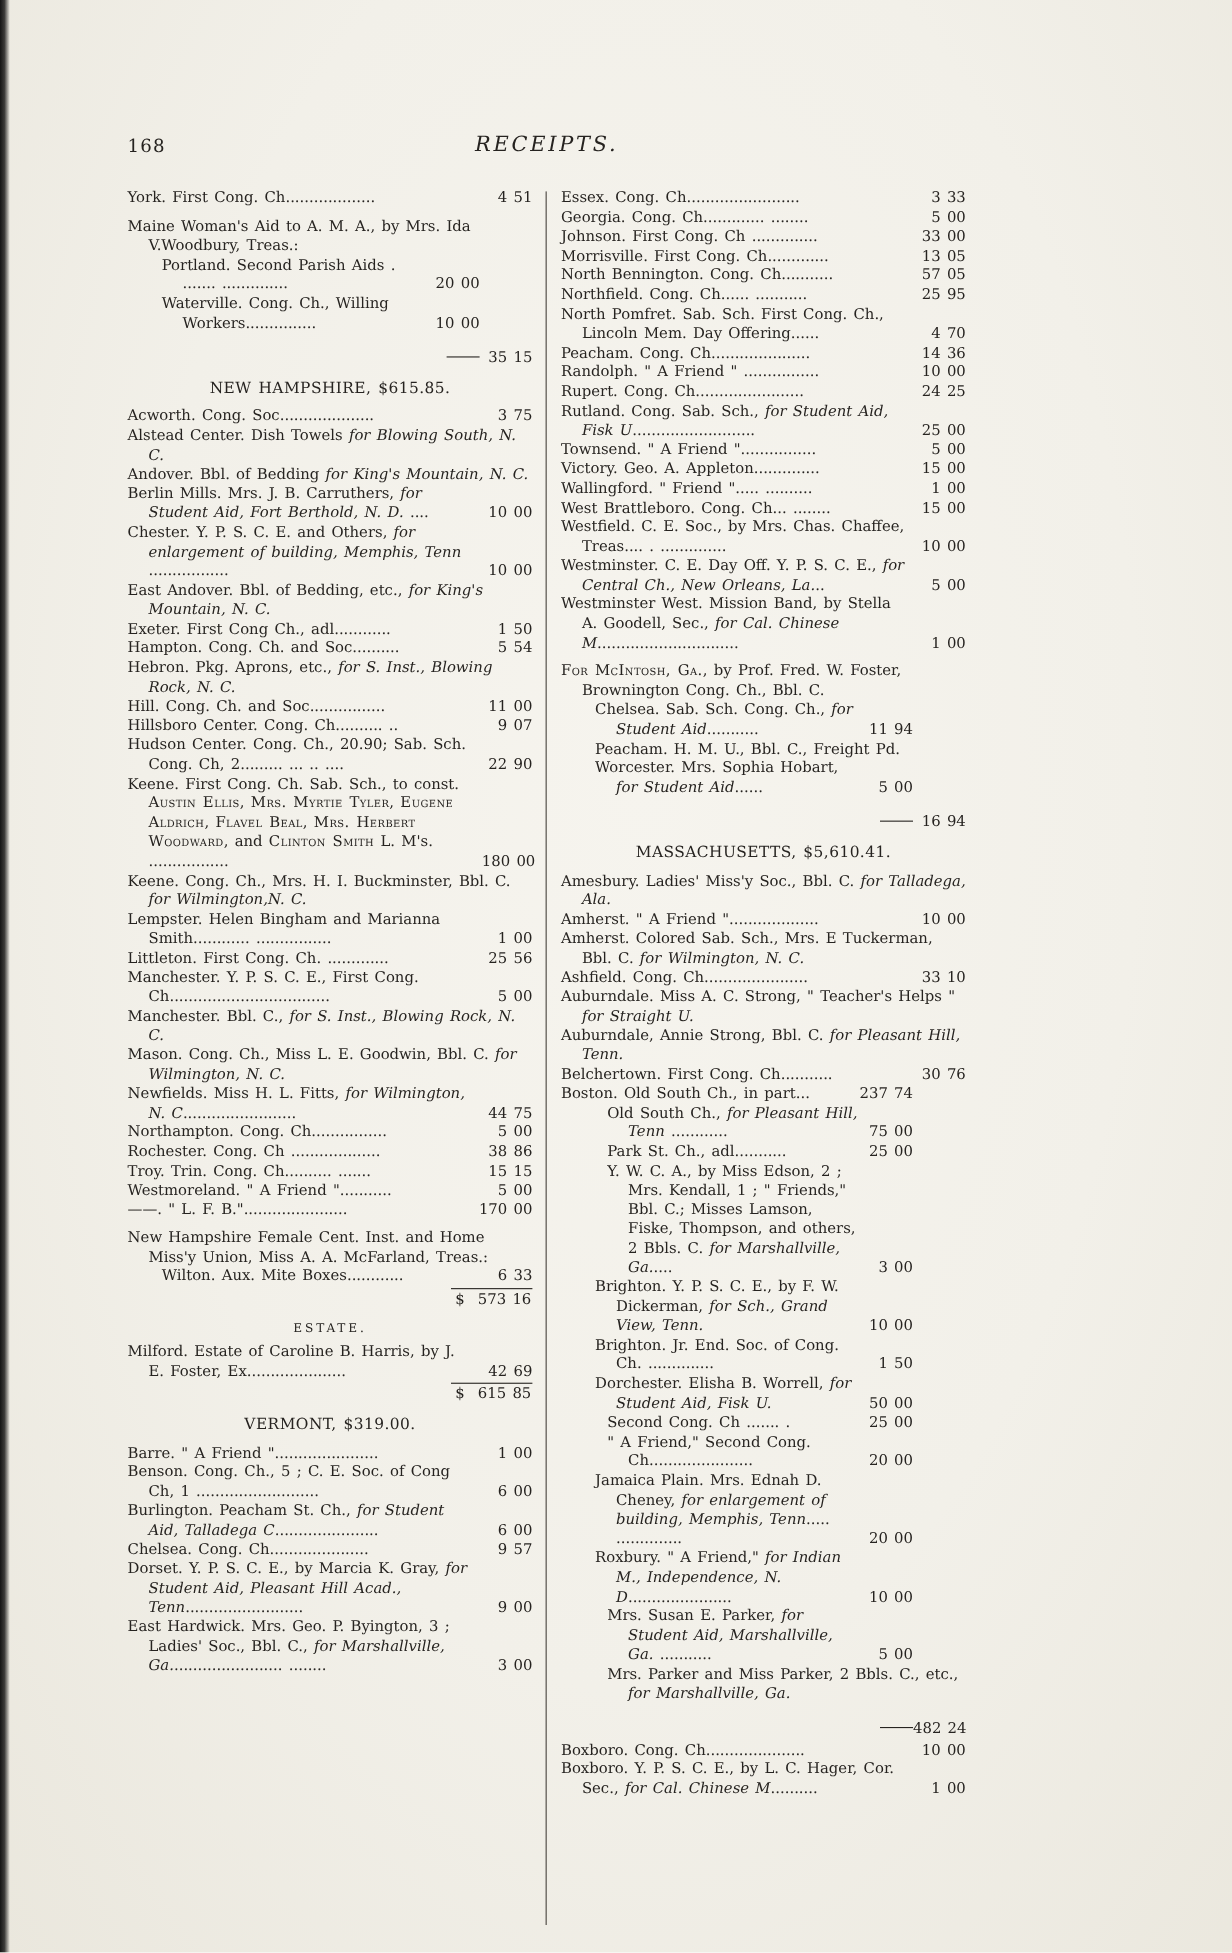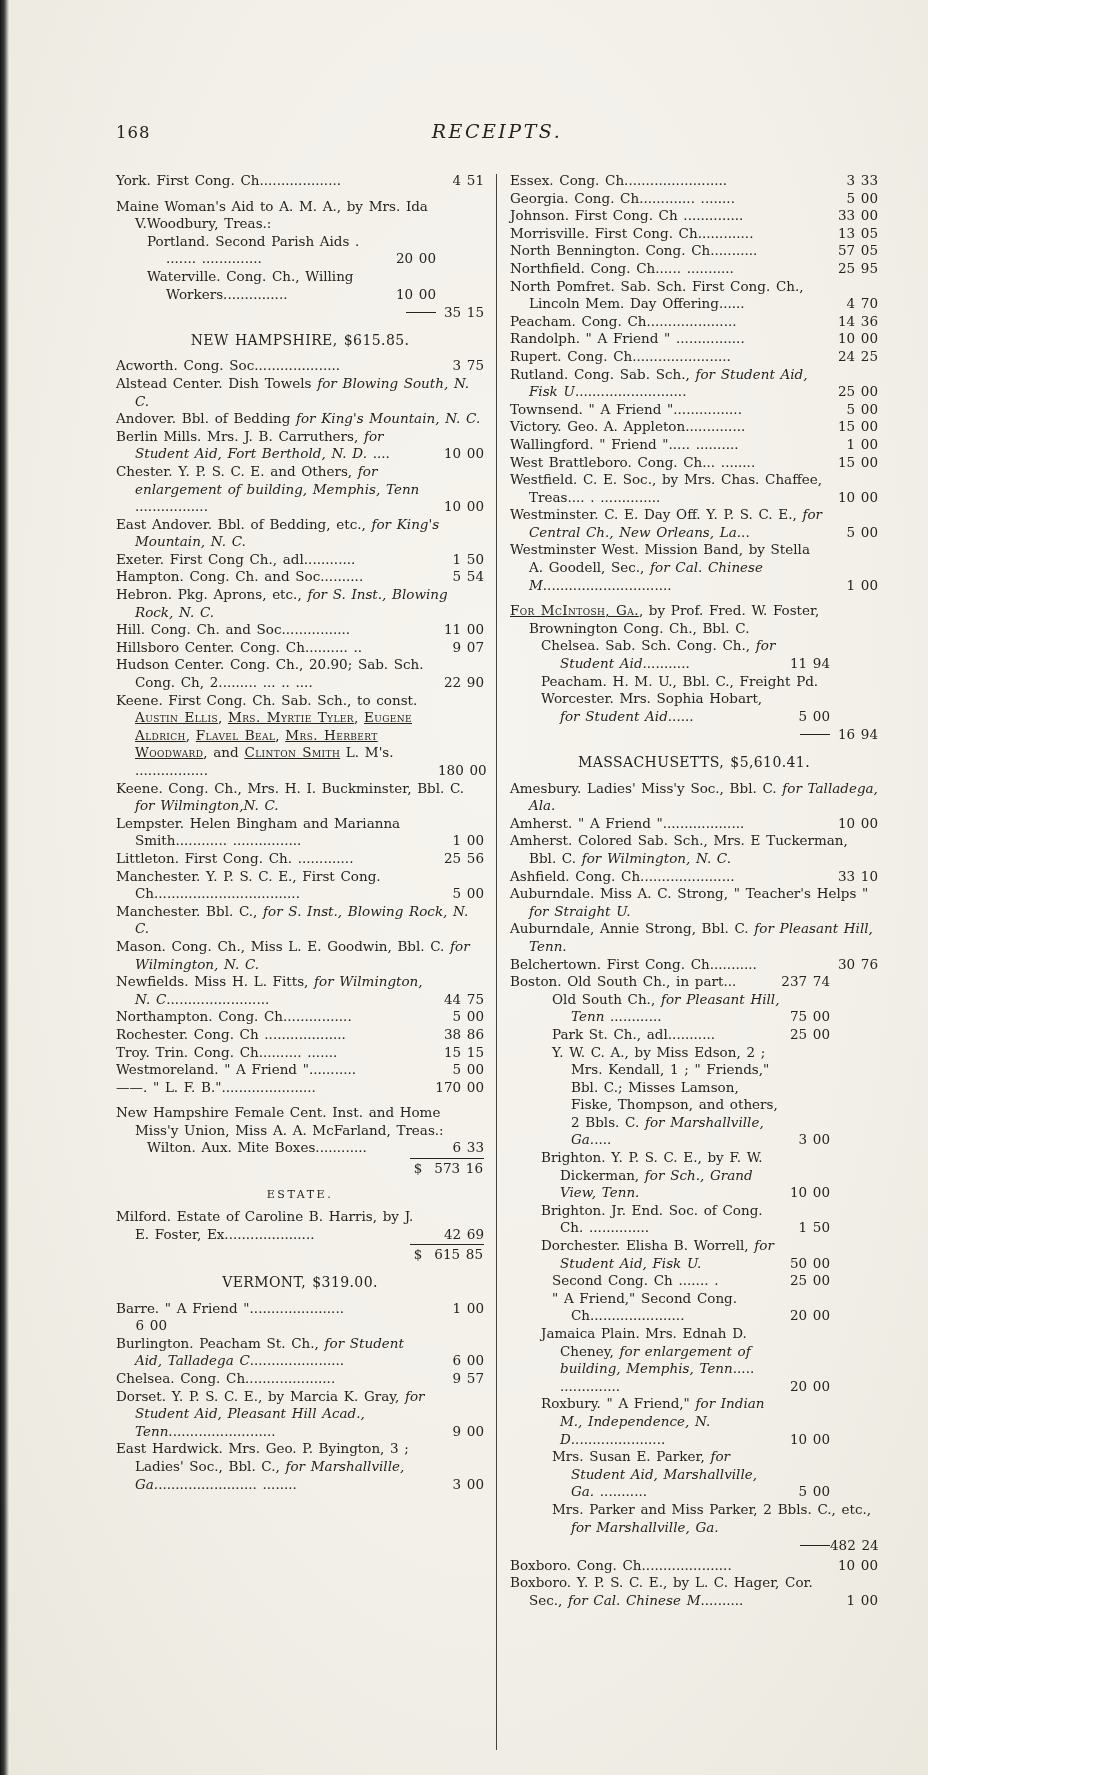--- a/index.html
+++ b/index.html
@@ -1,21 +1,21 @@
 <!DOCTYPE html>
 <html style="--paper: #f3f1ea; --ink: #262320; --rule: #46423c;"><head>
 <meta charset="utf-8">
 <style>
   :root{
     --paper:#f3f1ea; --ink:#262320; --rule:#46423c;
   }
   *{box-sizing:border-box;}
   html,body{margin:0;padding:0;}
   body{font-family:"DejaVu Serif","Liberation Serif",serif;}
-  .page{position:relative;width:928px;height:1775px;overflow:hidden;color:var(--ink);
+  .page{position:relative;width:1120px;height:1775px;overflow:hidden;color:var(--ink);
     background:radial-gradient(ellipse at 52% 40%, #f6f4ee 0%, #f2f0e9 55%, #eae7dd 100%);}
   .edge{position:absolute;left:0;top:0;bottom:0;width:9px;
     background:linear-gradient(90deg,#141414 0%,#3c3b39 45%,rgba(110,108,104,0) 100%);}
   .pagehead{position:absolute;top:120px;left:116px;width:762px;height:28px;}
   .pagenum{position:absolute;left:0;top:3px;font-size:16.5px;letter-spacing:1px;}
   .runtitle{position:absolute;left:0;right:0;top:0;text-align:center;font-style:italic;
     font-size:19px;letter-spacing:2.5px;}
   .cols{position:absolute;top:172px;left:116px;display:flex;height:1578px;justify-content:space-between;}
   .col{width:368px;font-size:13.5px;line-height:17.6px;word-spacing:1.4px;}
   .divider{width:1px;background:var(--rule);margin:2px 13px 0 12px;}
@@ -23,28 +23,28 @@
   .txt{flex:1 1 auto;padding-left:19px;text-indent:-19px;overflow-wrap:anywhere;}
   .ind1 .txt{margin-left:31px;}
   .ind2 .txt{margin-left:42px;}
   .amt{white-space:nowrap;text-align:right;}
   .amt.outer{margin-left:5px;min-width:46px;}
   .amt.inner{margin-left:5px;min-width:44px;margin-right:48px;}
   .slot{white-space:nowrap;text-align:right;}
   .ai{width:44px;}
   .ao{width:48px;}
   .dash{display:inline-block;width:30px;border-top:1.3px solid var(--ink);vertical-align:4px;}
-  .subtotal{margin:1px 0 2px;}
+  .subtotal{margin:14px 0 2px;}
   .tw{margin-left:auto;display:flex;gap:12px;border-top:1.3px solid var(--ink);
     padding:1px 1px 0 4px;margin-top:1px;}
   .heading{text-align:center;margin:10px 0 8px;font-size:14px;letter-spacing:0.4px;}
   .subheading{text-align:center;margin:8px 0 5px;font-size:11px;letter-spacing:2.6px;}
   .gap{height:8px;}
   .it{font-style:italic;}
-  .sc{font-variant:small-caps;letter-spacing:0.4px;text-decoration:underline;}
+  .sc{font-variant:small-caps;letter-spacing:0.4px;}
 </style>
 </head>
 <body>
 
 <div class="page">
   <div class="edge"></div>
   <div class="pagehead">
     <span class="pagenum">168</span>
     <span class="runtitle">RECEIPTS.</span>
   </div>
@@ -191,20 +191,21 @@
             <span>$</span>
             <span>615 85</span>
           </span>
         </div>
         <div class="heading"><span>VERMONT, $319.00.</span></div>
         <div class="row ind0">
           <span class="txt"><span>Barre.  " A Friend "......................</span></span>
           <span class="amt outer">1 00</span>
         </div>
         <div class="row ind0">
+          <span class="txt"><span>Benson.  Cong. Ch., 5 ; C. E.  Soc. of Cong Ch, 1 ..........................</span></span>
           <span class="amt outer">6 00</span>
         </div>
         <div class="row ind0">
           <span class="txt"><span>Burlington.  Peacham St. Ch., </span><span class="it">for Student Aid, Talladega C</span><span>......................</span></span>
           <span class="amt outer">6 00</span>
         </div>
         <div class="row ind0">
           <span class="txt"><span>Chelsea.  Cong. Ch.....................</span></span>
           <span class="amt outer">9 57</span>
         </div>

